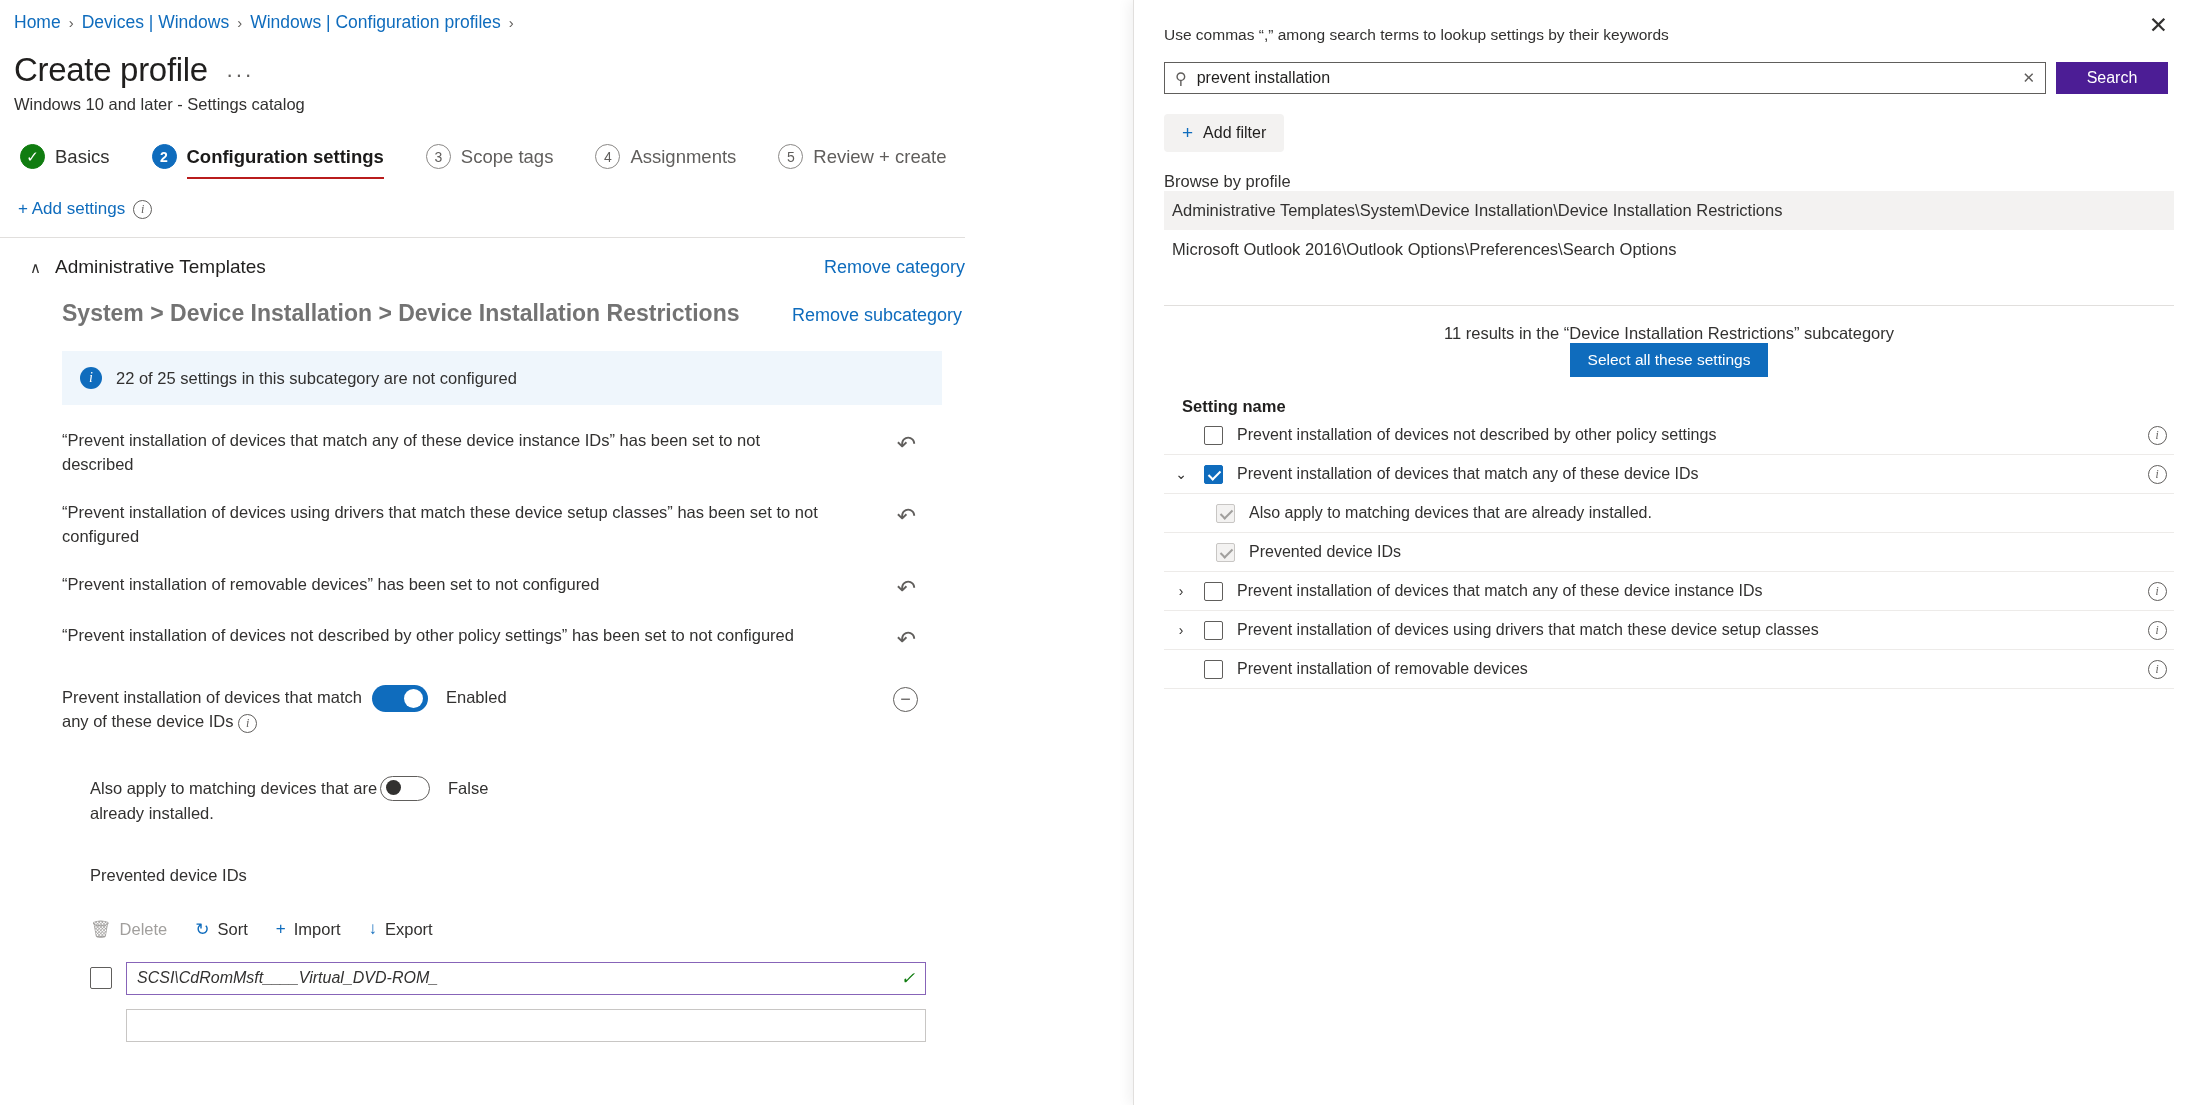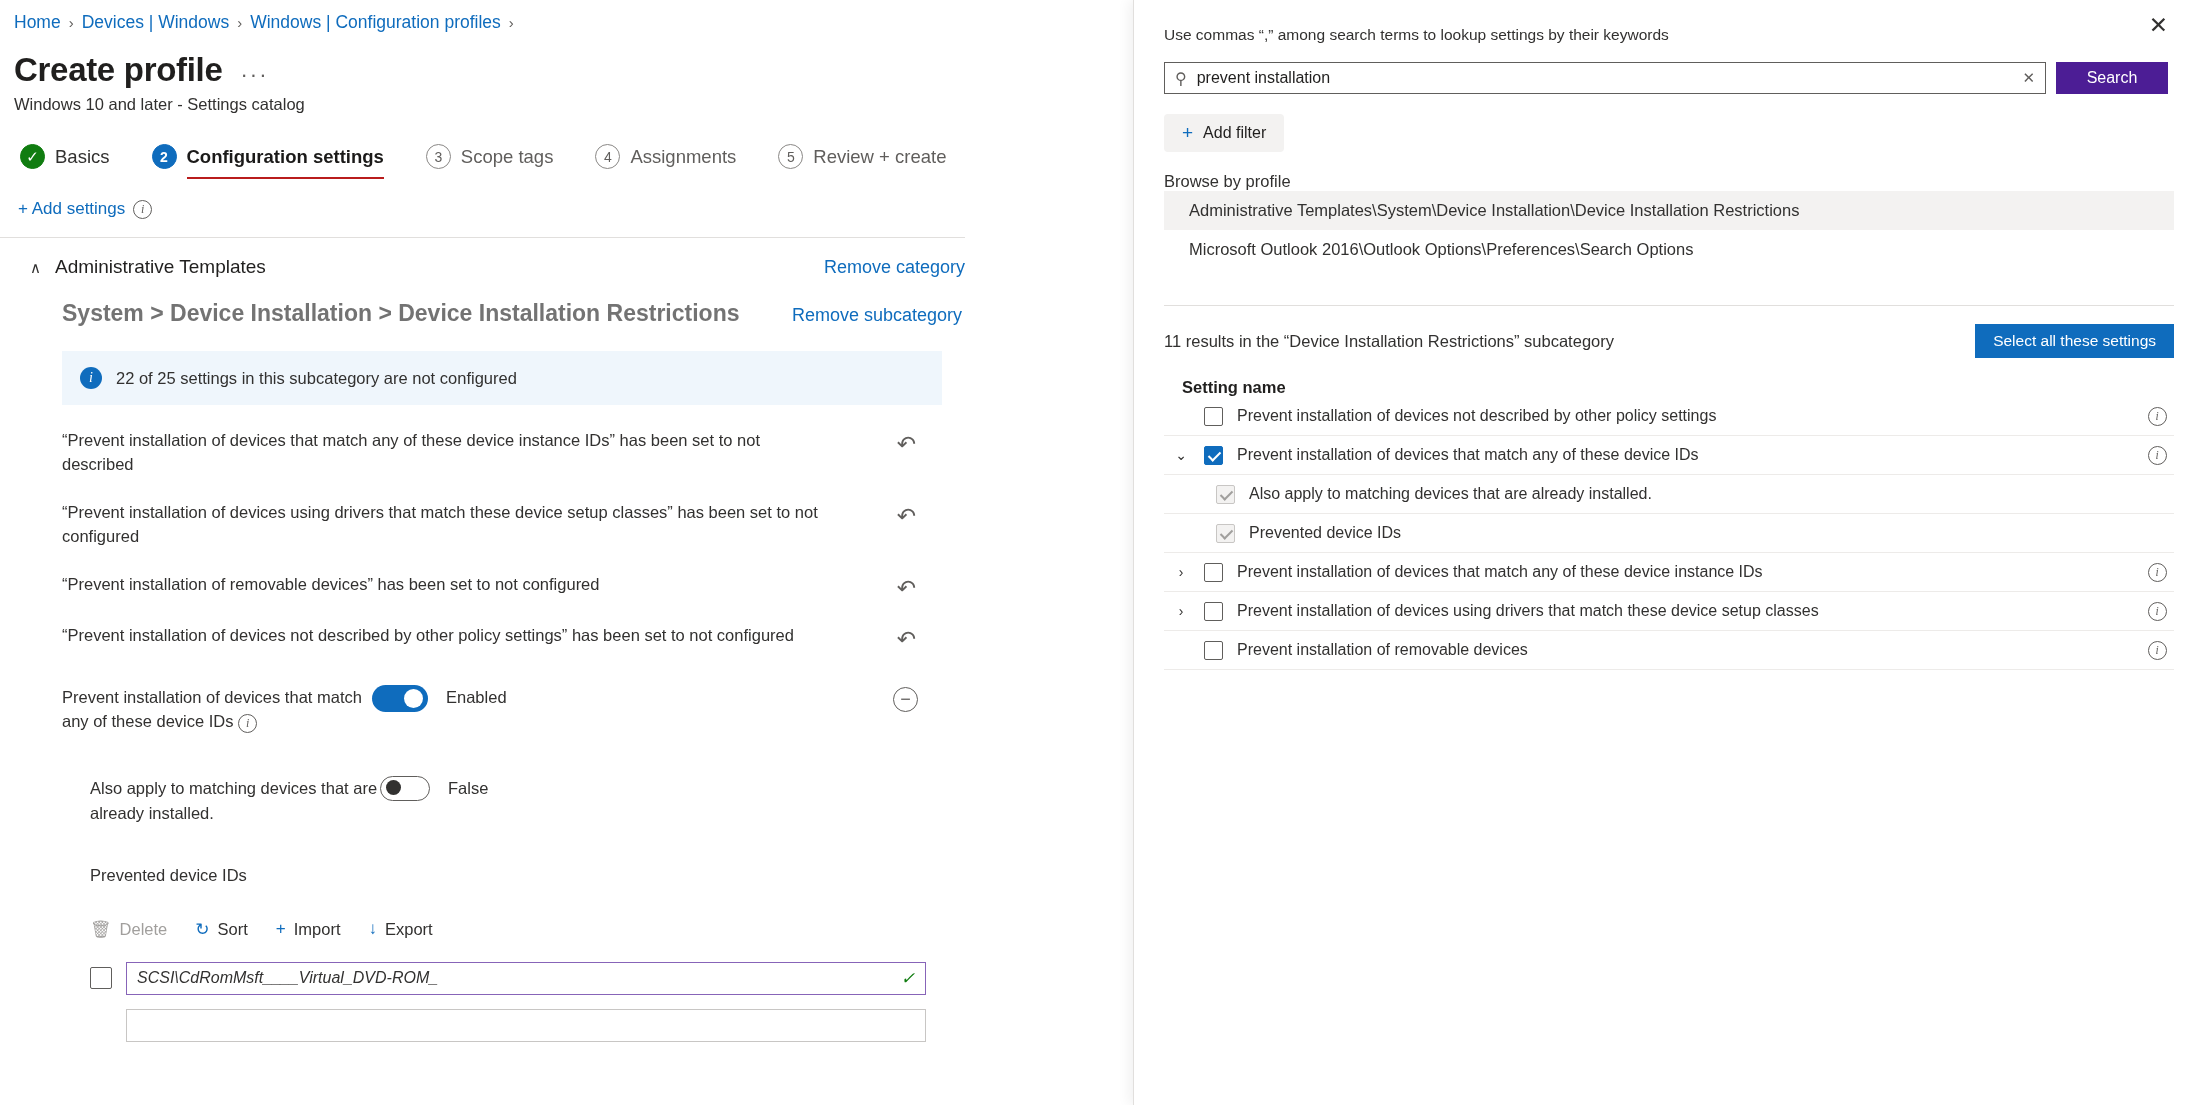--- a/index.html
+++ b/index.html
@@ -49,21 +49,21 @@
     font-size: 15px;
   }
   .title-row {
     display: flex;
     align-items: center;
     gap: 18px;
     padding: 18px 0 0 14px;
   }
   .page-title {
     font-size: 33px;
-    font-weight: 700;
+    font-weight: 400;
     color: #201f1e;
     letter-spacing: -0.3px;
   }
   .ellipsis-btn {
     color: #605e5c;
     font-size: 22px;
     letter-spacing: 2px;
     cursor: pointer;
     padding-top: 10px;
   }
@@ -472,40 +472,41 @@
   .add-filter .plus { color: #0f6cbd; font-size: 19px; }
 
   .browse-label {
     padding: 20px 0 0 30px;
     font-size: 16.5px;
     color: #323130;
   }
   .cat-item {
     margin-left: 30px;
     width: 1010px;
-    padding: 10px 0 10px 25px;
+    padding: 10px 0 10px 8px;
     font-size: 16.5px;
     color: #323130;
     box-sizing: border-box;
     cursor: pointer;
   }
   .cat-item.selected { background: #f3f2f1; }
 
   .results-sep {
     margin: 36px 0 0 30px;
     width: 1010px;
     height: 1px;
     background: #e1dfdd;
   }
   .results-head {
     display: flex;
     align-items: center;
     justify-content: space-between;
     margin: 18px 0 0 30px;
     width: 1010px;
+    flex-direction: column;
   }
   .results-count { font-size: 16.5px; color: #323130; }
   .select-all-btn {
     background: #0f6cbd;
     color: #fff;
     font-size: 15.5px;
     padding: 8px 18px;
     cursor: pointer;
   }
   .col-head {

